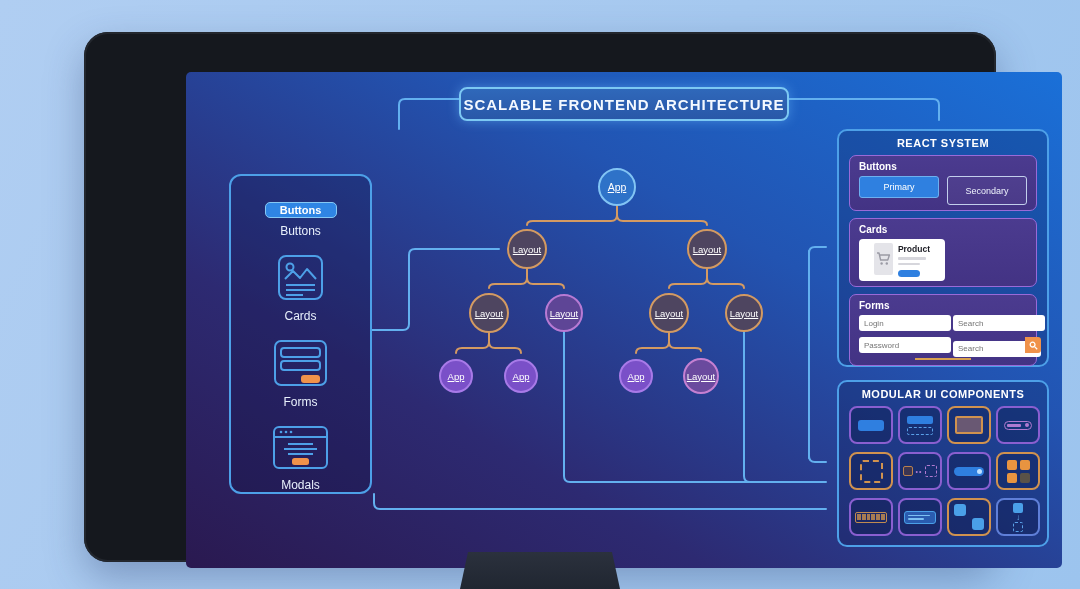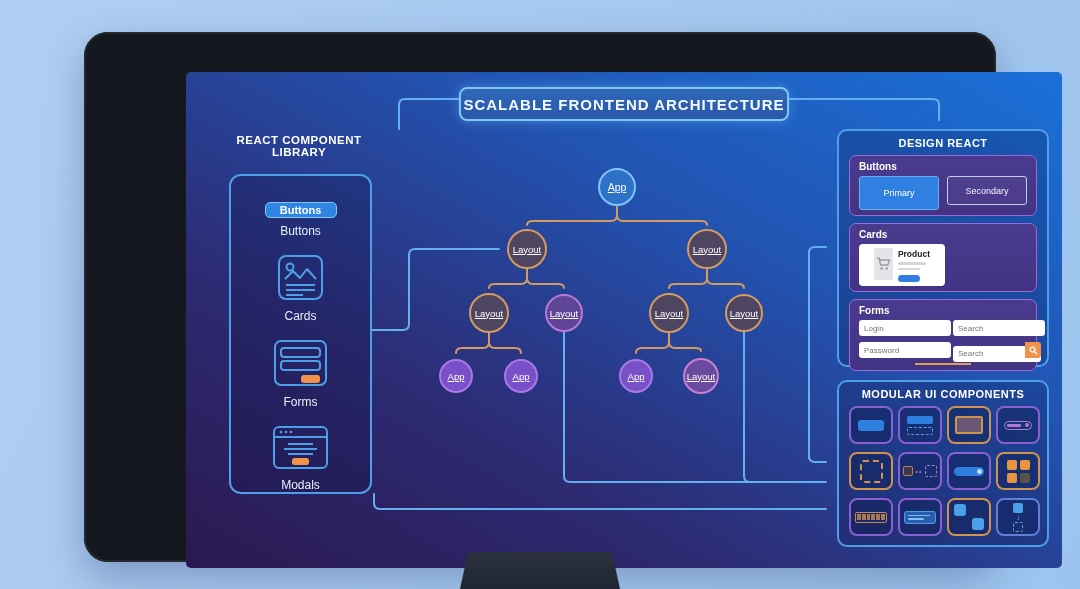--- a/index.html
+++ b/index.html
@@ -53,21 +53,21 @@
   .right-panel{position:absolute;z-index:2;border:2px solid #4da0e8;border-radius:10px;
     background:rgba(8,18,66,.22);}
   .ds{left:651px;top:57px;width:212px;height:238px;padding:6px 10px;}
   .mod{left:651px;top:308px;width:212px;height:167px;padding:6px 10px;}
   .panel-heading{color:#fff;font-weight:bold;font-size:11px;letter-spacing:.5px;
     text-align:center;margin-bottom:6px;}
   .ds-card{background:linear-gradient(180deg,#4b3b8f,#433384);border:1.5px solid #9a6ad8;
     border-radius:7px;padding:5px 9px;margin-bottom:7px;}
   .ds-card-label{color:#fff;font-size:10px;font-weight:bold;margin-bottom:4px;}
   .btn-row{display:flex;gap:8px;}
-  .btn-primary{width:84px;height:34px;background:#2f80e0;border:1px solid #6db0f0;
+  .btn-primary{width:84px;height:22px;background:#2f80e0;border:1px solid #6db0f0;
     border-radius:3px;color:#fff;font-size:9px;cursor:pointer;font-family:inherit;}
   .btn-secondary{width:84px;height:29px;background:rgba(255,255,255,.04);
     border:1px solid #c2cfec;border-radius:3px;color:#eef3fd;font-size:9px;cursor:pointer;font-family:inherit;}
   .cards-row{display:flex;gap:8px;}
   .mini-card{width:86px;height:42px;background:#ffffff;border-radius:4px;padding:4px 15px;
     display:flex;gap:5px;}
   .mini-img{width:24px;height:32px;background:#e4e4e9;border-radius:2px;
     display:flex;align-items:center;justify-content:center;}
   .mini-avatar{width:21px;height:21px;background:#d9d9de;border-radius:50%;
     display:flex;align-items:center;justify-content:center;}
@@ -157,21 +157,20 @@
       <path class="wire-orange" d="M521,197 V206 Q521,212 515,212 H489 Q483,212 483,216" marker-end="url(#mo)"></path>
       <path class="wire-orange" d="M521,197 V206 Q521,212 527,212 H552 Q558,212 558,216" marker-end="url(#mo)"></path>
       <path class="wire-orange" d="M303,261 V270 Q303,276 297,276 H276 Q270,276 270,281" marker-end="url(#mo)"></path>
       <path class="wire-orange" d="M303,261 V270 Q303,276 309,276 H329 Q335,276 335,281" marker-end="url(#mo)"></path>
       <path class="wire-orange" d="M483,261 V270 Q483,276 477,276 H456 Q450,276 450,281" marker-end="url(#mo)"></path>
       <path class="wire-orange" d="M483,261 V270 Q483,276 489,276 H509 Q515,276 515,279" marker-end="url(#mo)"></path>
     </svg>
 
     <div class="title-box">SCALABLE FRONTEND ARCHITECTURE</div>
 
-    <div class="sec-heading" style="left:33px;top:62px;width:160px;">REACT COMPONENT LIBRARY</div>
 
     <div class="lib-panel">
       <button class="lib-button">Buttons</button>
       <div class="lib-label" style="margin-top:6px;">Buttons</div>
 
       <div class="lib-item">
         <svg width="47" height="47" viewBox="0 0 47 47">
           <rect x="2" y="2" width="43" height="43" rx="7" fill="none" stroke="#4da0e8" stroke-width="2"></rect>
           <circle cx="13" cy="13" r="3.5" fill="none" stroke="#4da0e8" stroke-width="2"></circle>
           <path d="M8,25 L16,17 L23,24 L30,15 L39,25" fill="none" stroke="#4da0e8" stroke-width="2" stroke-linejoin="round"></path>
@@ -214,21 +213,21 @@
     <div class="node n-orange" style="left:283px;top:221px;width:40px;height:40px;">Layout</div>
     <div class="node n-purple2" style="left:359px;top:222px;width:38px;height:38px;">Layout</div>
     <div class="node n-orange" style="left:463px;top:221px;width:40px;height:40px;">Layout</div>
     <div class="node n-orange" style="left:539px;top:222px;width:38px;height:38px;">Layout</div>
     <div class="node n-purple" style="left:253px;top:287px;width:34px;height:34px;">App</div>
     <div class="node n-purple" style="left:318px;top:287px;width:34px;height:34px;">App</div>
     <div class="node n-purple" style="left:433px;top:287px;width:34px;height:34px;">App</div>
     <div class="node n-purple3" style="left:497px;top:286px;width:36px;height:36px;">Layout</div>
 
     <div class="right-panel ds">
-      <div class="panel-heading">DESIGN REACT</div>
+      <div class="panel-heading">REACT SYSTEM</div>
 
       <div class="ds-card">
         <div class="ds-card-label">Buttons</div>
         <div class="btn-row">
           <button class="btn-primary">Primary</button>
           <button class="btn-secondary">Secondary</button>
         </div>
       </div>
 
       <div class="ds-card">

